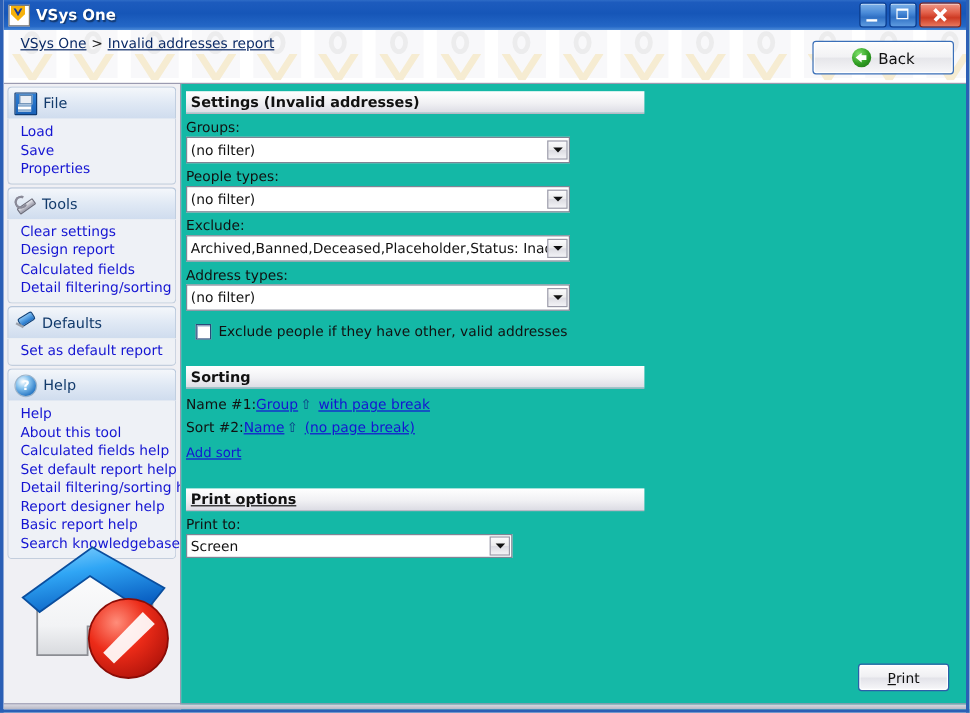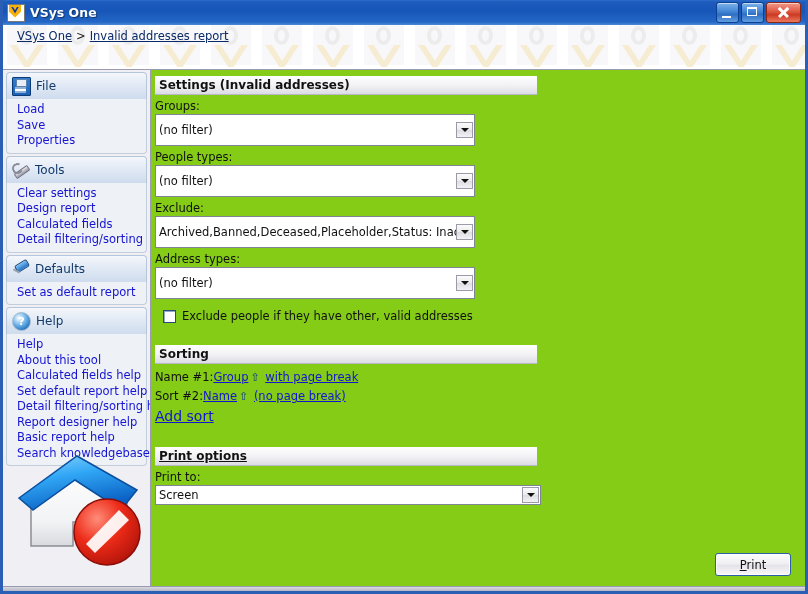--- a/index.html
+++ b/index.html
@@ -186,21 +186,21 @@
     width: 147px;
     flex: 0 0 auto;
     background: #f0f0f4;
     border-right: 1px solid #9a9ab0;
     position: relative;
     overflow: hidden;
   }
   .main {
     flex: 1 1 auto;
     position: relative;
-    background: #84cc16;
+    background: #14b8a6;
     overflow: hidden;
   }
 
   
   .sb-group { margin: 2px 3px 0 3px; }
   .sb-head {
     height: 26px;
     display: flex; align-items: center;
     gap: 5px;
     padding-left: 5px;
@@ -308,21 +308,21 @@
     padding-left: 4px;
     box-sizing: border-box;
   }
   .field-label {
     font-size: 11.5px; color: #111;
     margin: 4px 0 1px 4px;
   }
   .combo {
     position: relative;
     margin-left: 4px;
-    width: 320px; height: 32px;
+    width: 320px; height: 22px;
     background: #ffffff;
     border: 1px solid #7f8595;
     box-sizing: border-box;
     display: flex; align-items: center;
     cursor: pointer;
   }
   .combo .cval {
     font-size: 11.5px;
     color: #111;
     padding-left: 3px;
@@ -377,21 +377,21 @@
   .sort-row .uparrow {
     color: #0b3b86;
     text-decoration: none;
     font-size: 11px;
     margin: 0 2px 0 2px;
     cursor: pointer;
   }
   .addsort {
     display: inline-block;
     margin: 2px 0 0 4px;
-    font-size: 14px;
+    font-size: 11px;
     color: #1414d2;
     text-decoration: underline;
     cursor: pointer;
   }
 
   .print-btn {
     position: absolute;
     right: 14px; bottom: 16px;
     width: 74px; height: 21px;
     border: 1px solid #2c5ea8;
@@ -518,20 +518,24 @@
           <div class="wm-box"></div>
           <div class="wm-o"></div>
           <div class="wm-v"></div>
         </div>
     </div>
 
     <div class="breadcrumb">
       <a>VSys One</a><span class="sep">&gt;</span><a>Invalid addresses report</a>
     </div>
 
+    <div class="back-btn">
+      <span class="arrow-circle"></span>
+      <span class="lbl">Back</span>
+    </div>
   </div>
 
   <div class="body-area">
 
     <div class="sidebar">
 
       <div class="sb-group">
         <div class="sb-head">
           <span class="ico ico-floppy"></span>
           <span>File</span>
@@ -654,21 +658,21 @@
 
       <div class="sort-row">
         <span>Sort #2:</span><a>Name</a><span class="uparrow">⇧</span> <a>(no page break)</a>
       </div>
 
       <a class="addsort">Add sort</a>
 
       <div class="section-head" style="margin-top:22px;text-decoration:underline;">Print options</div>
 
       <div class="field-label">Print to:</div>
-      <div class="combo" style="width:386px;height:20px;gap:16px;">
+      <div class="combo" style="width:272px;height:20px;gap:16px;">
         <span class="cval">Screen</span>
         <span class="cbtn"></span>
       </div>
 
       <div class="print-btn">
         <u>P</u>
           <span>rint</span>
       </div>
 
     </div>

